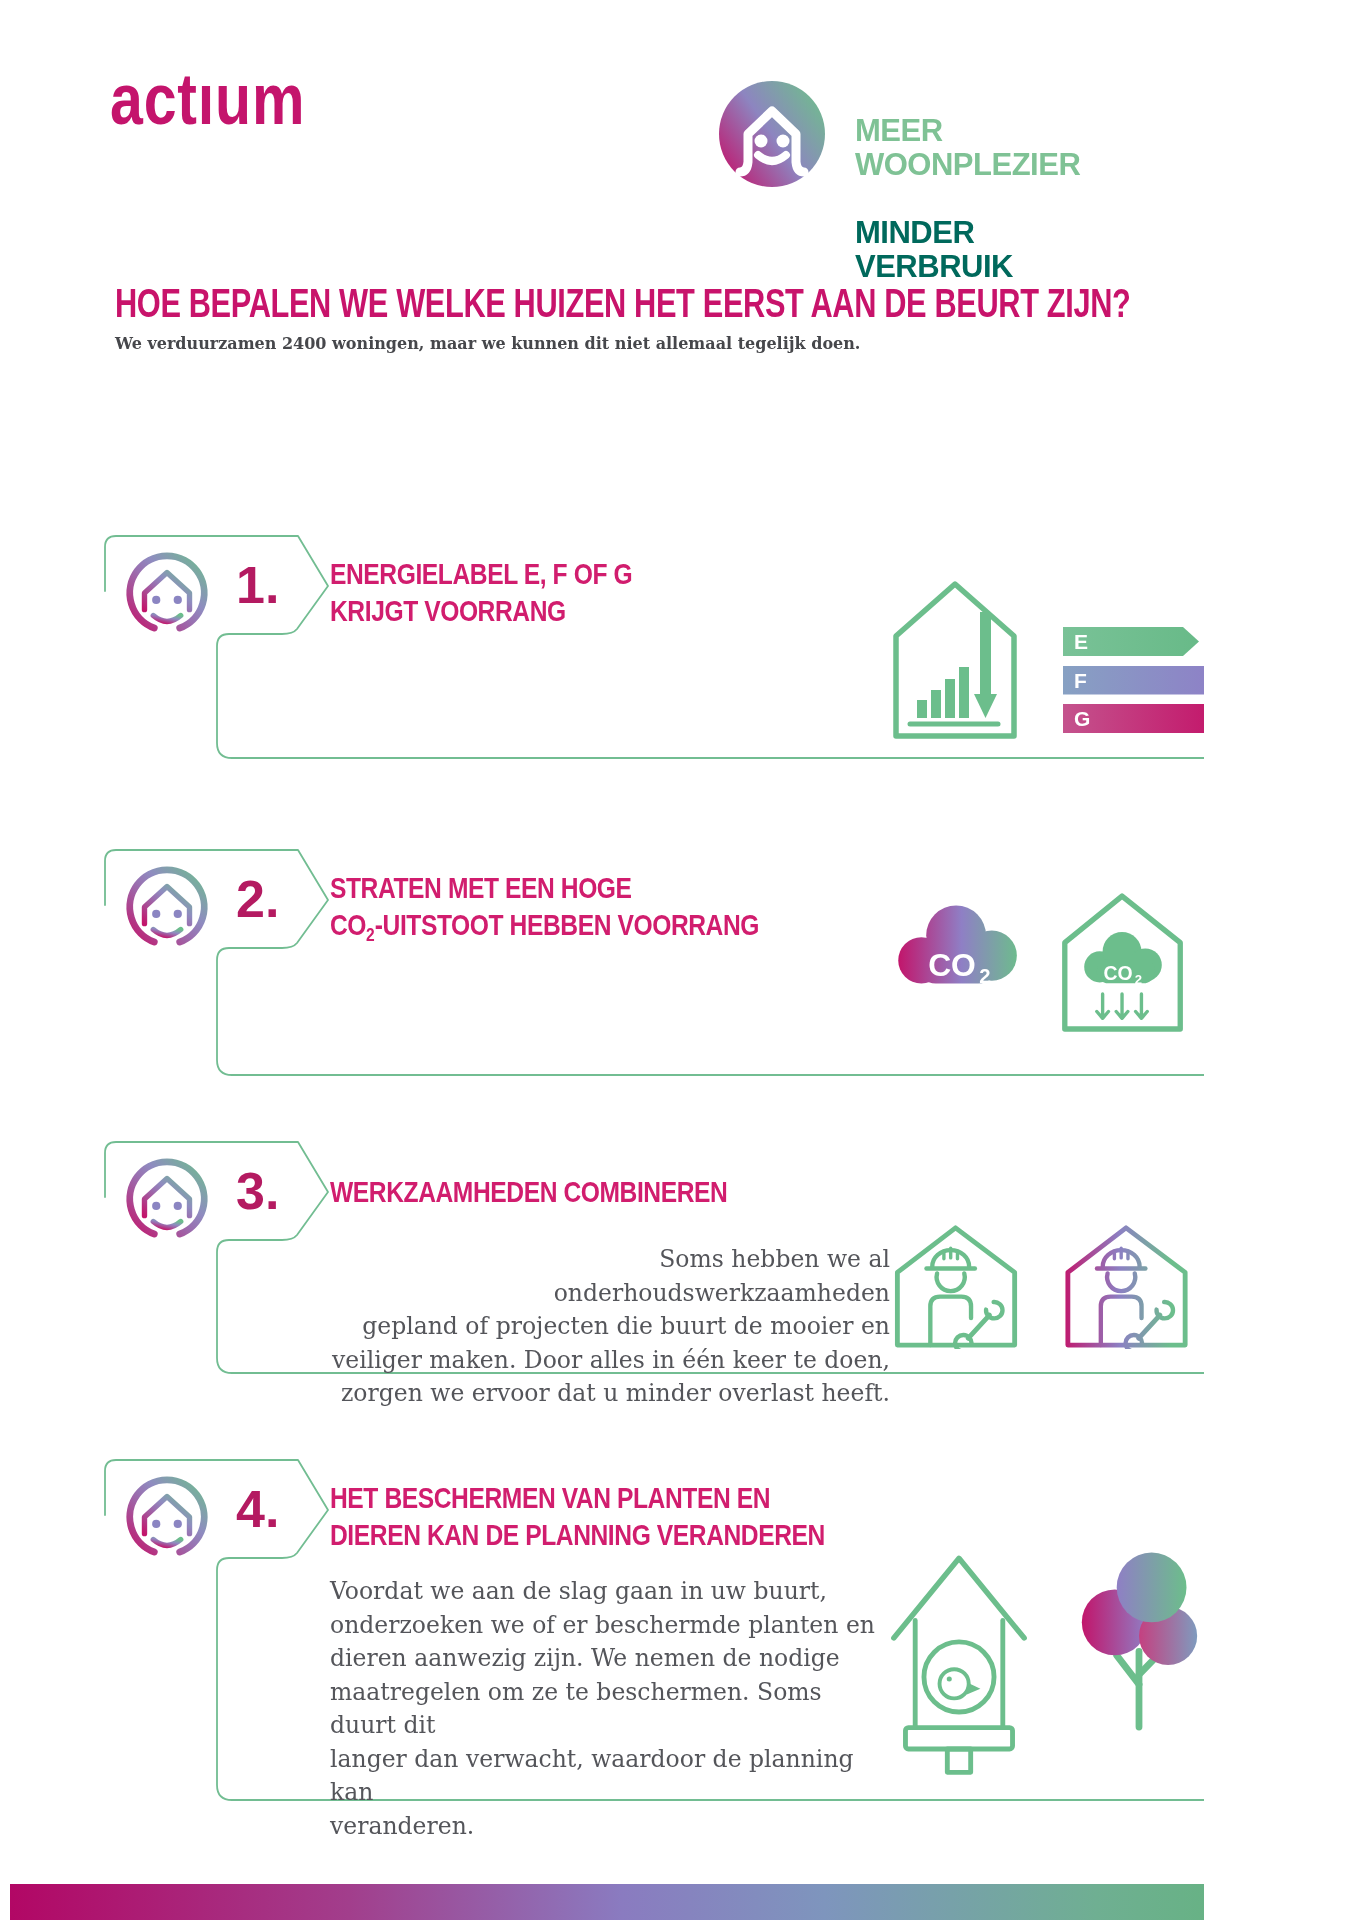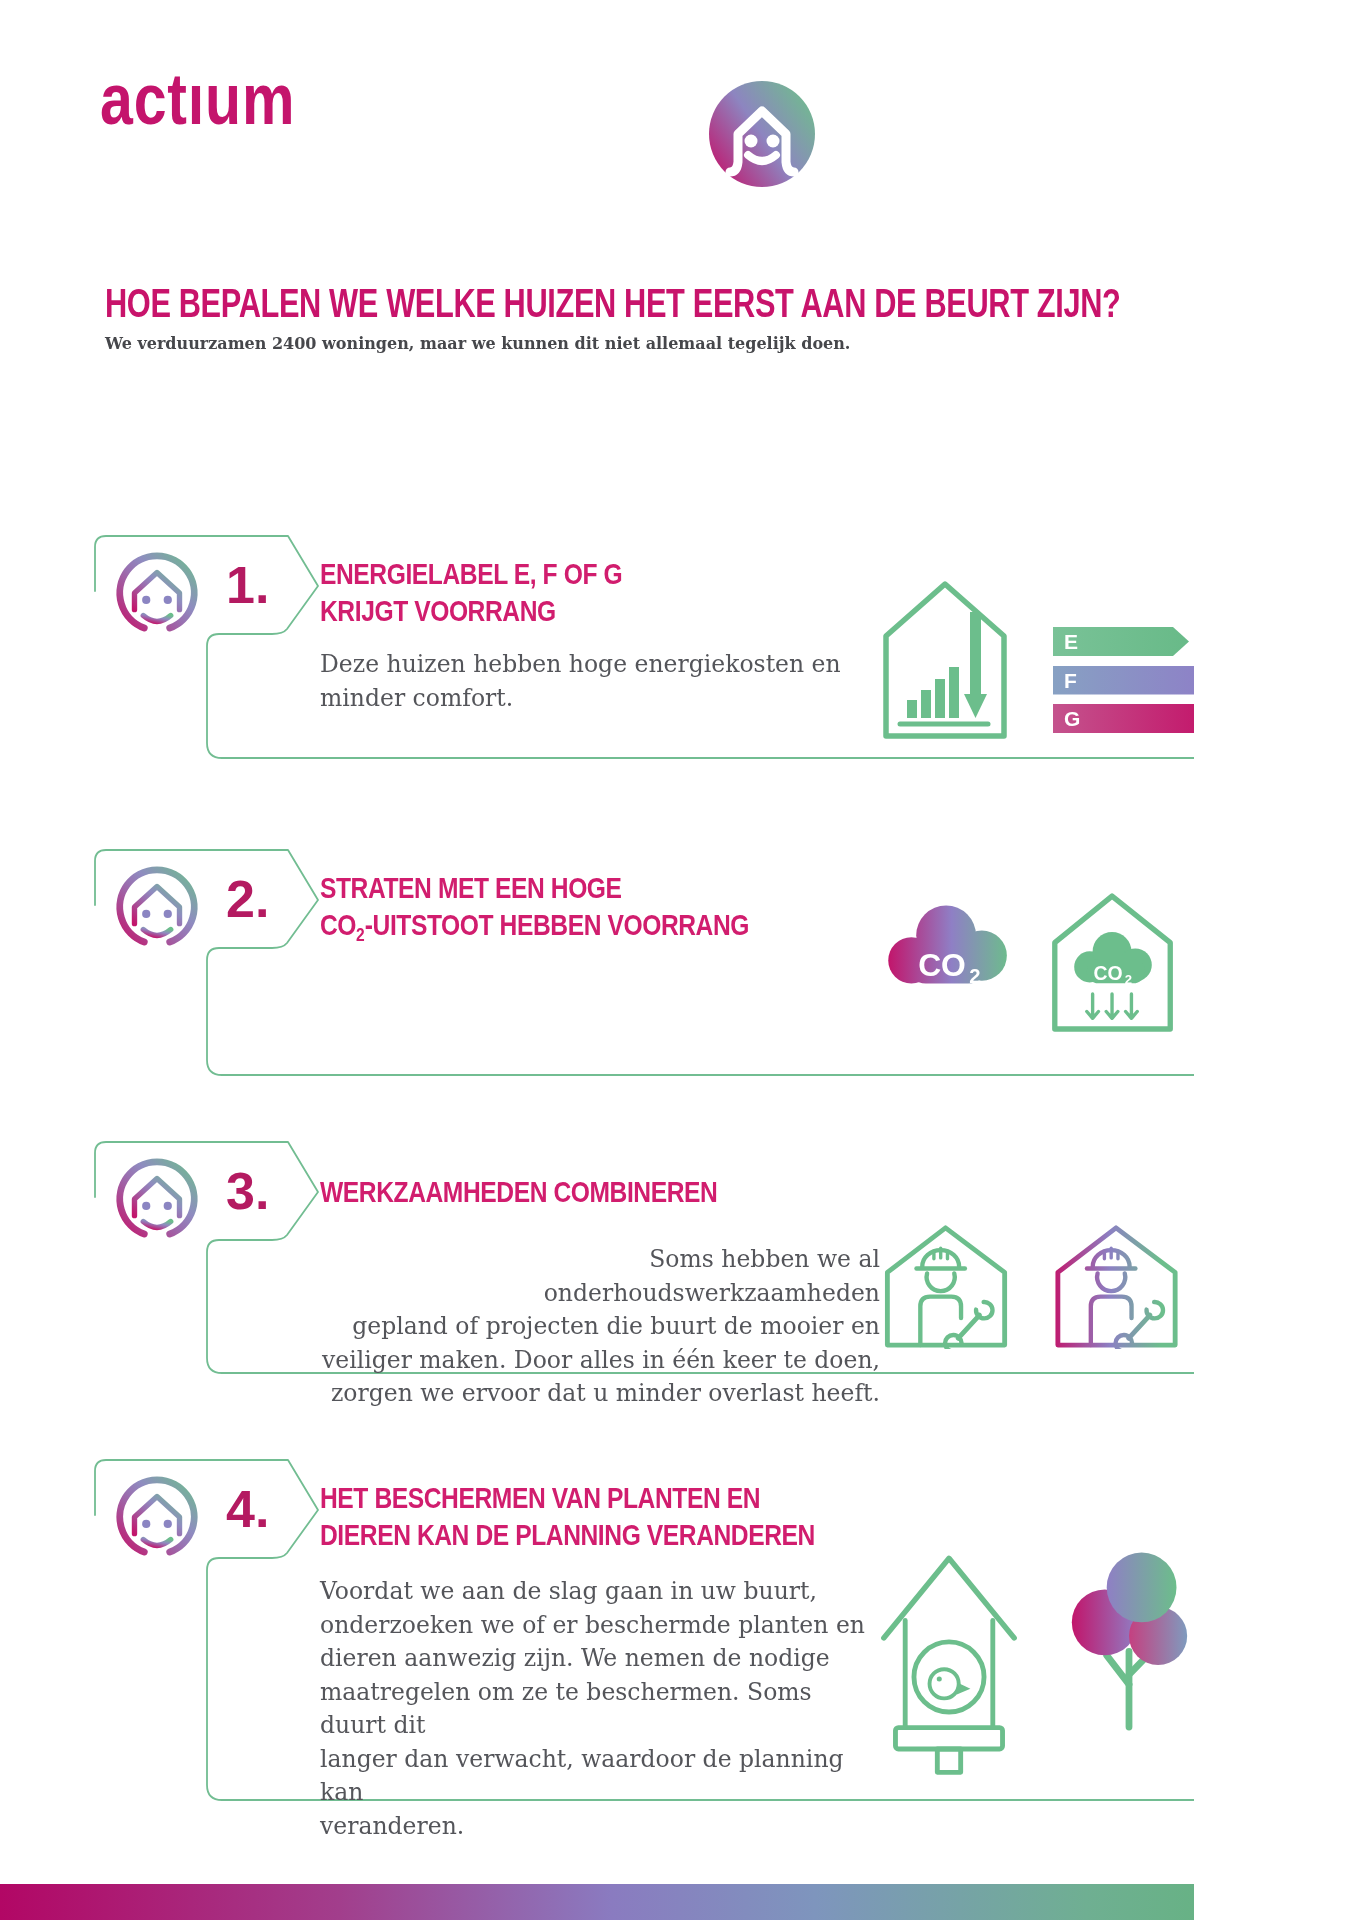--- a/index.html
+++ b/index.html
@@ -1,17 +1,17 @@
 <!DOCTYPE html>
 <html><head>
 <meta charset="utf-8">
 <style>
   html,body{margin:0;padding:0;background:#fff;}
   .page{position:relative;width:1194px;height:1920px;background:#ffffff;overflow:hidden;
-        font-family:"Liberation Sans",sans-serif;}
+        font-family:"Liberation Sans",sans-serif;margin-left:10px;}
   .abs{position:absolute;}
 
   
   .brand-word{left:100px;top:58px;font-size:72px;font-weight:bold;color:#C4146C;
               transform:scaleX(.82);transform-origin:left top;letter-spacing:1px;}
   .tagline{left:845px;top:80px;font-size:31px;font-weight:bold;line-height:34px;
            letter-spacing:-.5px;white-space:pre-line;}
   .tagline .green{color:#7FC295;}
   .tagline .teal{color:#00695C;}
 
@@ -60,20 +60,26 @@
           <stop offset="1" stop-color="#6FBE8C"></stop>
       </linearGradient>
     </defs>
     <circle cx="55" cy="55" r="53" fill="url(#discGrad)"></circle>
     <path d="M 23,93 Q 30,93 31,83 L 31,55 L 55,32 L 79,55 L 79,83 Q 80,93 87,93" fill="none" stroke="#ffffff" stroke-width="9" stroke-linecap="round" stroke-linejoin="round"></path>
     <circle cx="44" cy="62" r="6.5" fill="#ffffff"></circle>
     <circle cx="66" cy="62" r="6.5" fill="#ffffff"></circle>
     <path d="M 41,76 Q 55,88 69,76" fill="none" stroke="#ffffff" stroke-width="8" stroke-linecap="round"></path>
   </svg>
 
+  <div class="abs tagline">
+    <div class="green">MEER
+WOONPLEZIER</div>
+    <div class="teal">MINDER
+VERBRUIK</div>
+  </div>
 
   <div class="abs page-title">HOE BEPALEN WE WELKE HUIZEN HET EERST AAN DE BEURT ZIJN?</div>
   <div class="abs page-subtitle">We verduurzamen 2400 woningen, maar we kunnen dit niet allemaal tegelijk doen.</div>
 
   <svg width="0" height="0" style="position:absolute">
     <defs>
       <linearGradient id="faceGrad" x1="0" y1="1" x2="1" y2="0">
         <stop offset="0" stop-color="#C2156B"></stop>
           <stop offset="0.45" stop-color="#9A6FB0"></stop>
         <stop offset="0.62" stop-color="#8F8CC0"></stop>
@@ -113,22 +119,20 @@
     <svg class="face-icon" width="98" height="92" viewBox="0 0 100 94">
       <path d="M 37,80.7 A 38,38 0 1 1 63,80.7" fill="none" stroke="url(#faceGrad)" stroke-width="7" stroke-linecap="round"></path>
       <path d="M 27,62 L 27,45 L 50,24 L 73,45 L 73,62" fill="none" stroke="url(#faceGrad)" stroke-width="5.5" stroke-linecap="round" stroke-linejoin="round"></path>
       <circle cx="39" cy="52" r="4.2" fill="#8B85C2"></circle>
         <circle cx="61" cy="52" r="4.2" fill="#8B85C2"></circle>
       <path d="M 36,68 Q 50,80 64,68" fill="none" stroke="url(#faceGrad)" stroke-width="5.5" stroke-linecap="round"></path>
     </svg>
     <div class="big-number">1.</div>
     <div class="heading" style="top:22px;">ENERGIELABEL E, F OF G
 KRIJGT VOORRANG</div>
-    <div class="body-text" style="top:115px;">Deze huizen hebben hoge energiekosten en
-minder comfort.</div>
 
     <svg class="abs" style="left:880px;top:45px;" width="130" height="165" viewBox="0 0 130 165">
       <path d="M 6,158 L 6,58 L 65,6 L 124,58 L 124,158 Z" fill="none" stroke="#6CBE8C" stroke-width="5.5" stroke-linejoin="round"></path>
       <line x1="20" y1="146" x2="108" y2="146" stroke="#6CBE8C" stroke-width="5" stroke-linecap="round"></line>
       <rect x="27" y="122" width="10" height="18" fill="#6CBE8C"></rect>
       <rect x="41" y="112" width="10" height="28" fill="#6CBE8C"></rect>
       <rect x="55" y="101" width="10" height="39" fill="#6CBE8C"></rect>
       <rect x="69" y="89" width="10" height="51" fill="#6CBE8C"></rect>
       <rect x="90" y="34" width="11" height="84" fill="#6CBE8C"></rect>
       <polygon points="84,116 107,116 95.5,140" fill="#6CBE8C"></polygon>

